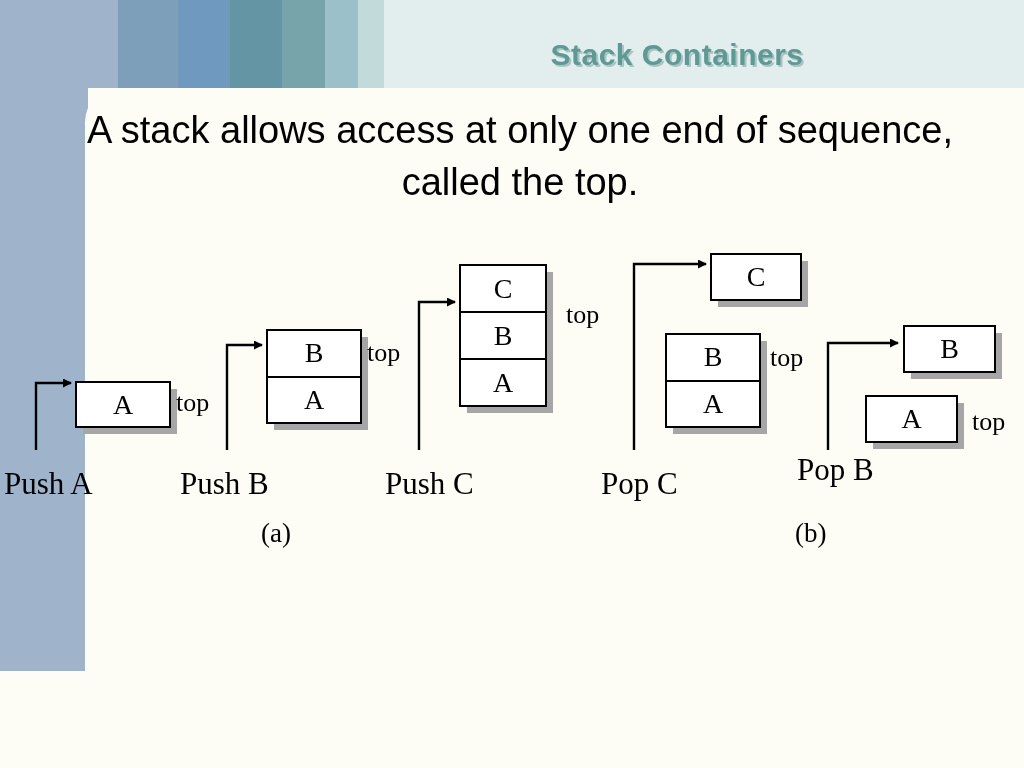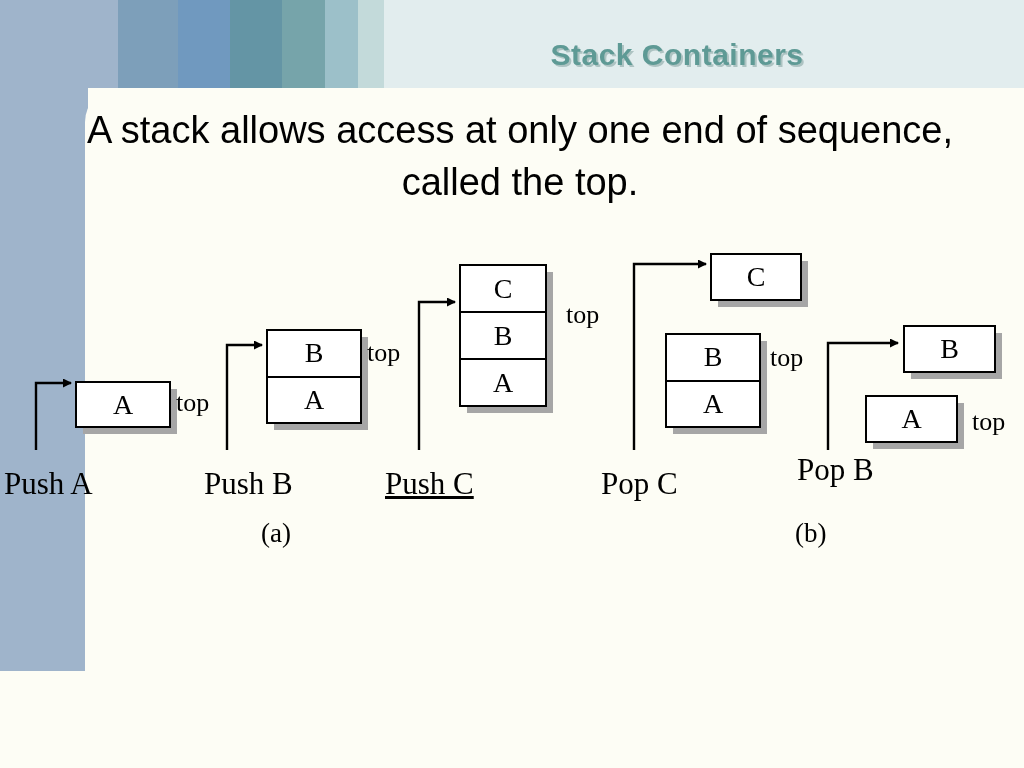--- a/index.html
+++ b/index.html
@@ -223,28 +223,28 @@
   <div class="stackbox" style="left: 75px; top: 381px; width: 96px; height: 47px;">
         <div class="cell">A</div>
       </div>
       <div class="toplabel" style="left: 176px; top: 388px;">top</div>
       <div class="steplabel" style="left: 4px; top: 466px;">Push A</div>
       <div class="stackbox" style="left: 266px; top: 329px; width: 96px; height: 95px;">
         <div class="cell">B</div>
         <div class="cell">A</div>
       </div>
       <div class="toplabel" style="left: 367px; top: 338px;">top</div>
-      <div class="steplabel" style="left: 204px; top: 466px;">Push B</div>
+      <div class="steplabel" style="left: 180px; top: 466px;">Push B</div>
       <div class="stackbox" style="left: 459px; top: 264px; width: 88px; height: 143px;">
         <div class="cell">C</div>
         <div class="cell">B</div>
         <div class="cell">A</div>
       </div>
       <div class="toplabel" style="left: 566px; top: 300px;">top</div>
-      <div class="steplabel" style="left: 385px; top: 466px; text-decoration: underline;">Push C</div>
+      <div class="steplabel" style="left: 385px; top: 466px;">Push C</div>
       <div class="stackbox" style="left: 665px; top: 333px; width: 96px; height: 95px;">
         <div class="cell">B</div>
         <div class="cell">A</div>
       </div>
       <div class="cellbox" style="left: 710px; top: 253px; width: 92px; height: 48px;">C</div>
       <div class="toplabel" style="left: 770px; top: 343px;">top</div>
       <div class="steplabel" style="left: 601px; top: 466px; font-family: Liberation Serif, serif;">Pop C</div>
       <div class="stackbox" style="left: 865px; top: 395px; width: 93px; height: 48px;">
         <div class="cell">A</div>
       </div>

